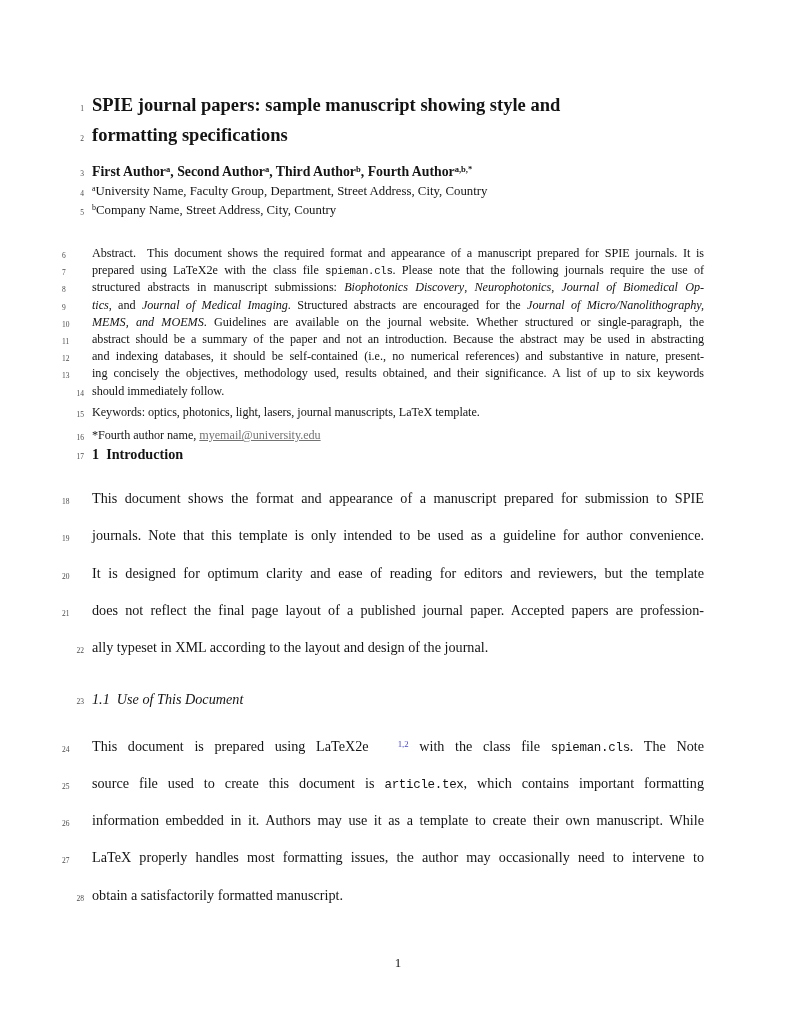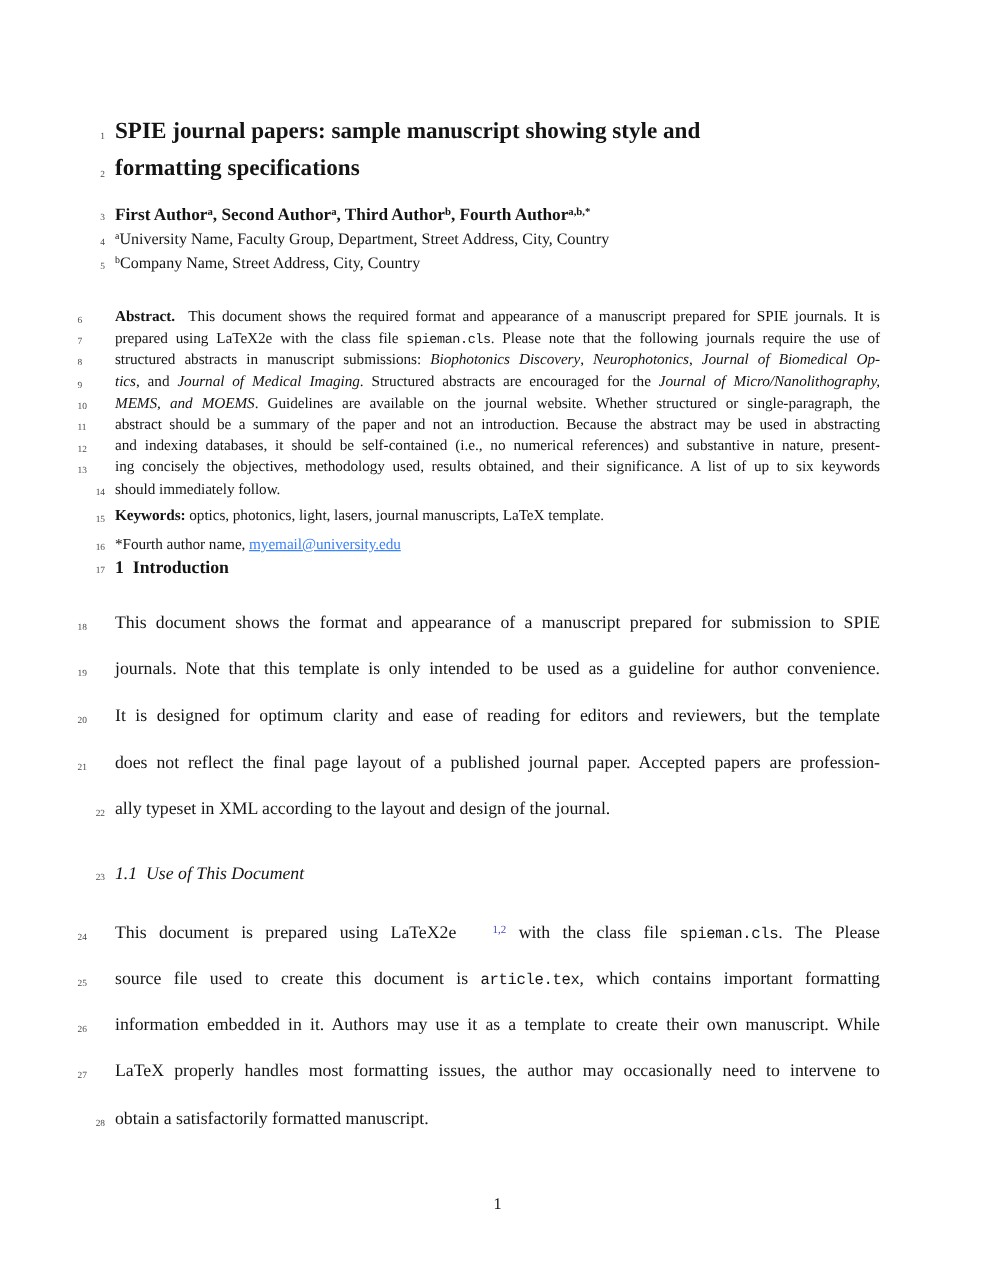--- a/index.html
+++ b/index.html
@@ -34,25 +34,25 @@
   
   .l-title + .l-authors{margin-top:12px;}
   .l-affil + .l-abs{margin-top:25px;}
   .l-abs + .l-kw{margin-top:4px;}
   .l-kw + .l-note{margin-top:6px;}
   .l-note + .l-sec{}
   .l-sec + .l-body{margin-top:16px;}
   .l-body + .l-subsec{margin-top:22px;}
   .l-subsec + .l-body{margin-top:19px;}
   
-  .b{font-weight:bold;}
+  .b{font-weight:normal;}
   .i{font-style:italic;}
   .m{font-family:"Liberation Mono", monospace;font-size:88%;letter-spacing:-0.3px;}
   .sup{font-size:62%;position:relative;top:-0.45em;letter-spacing:0;}
-  .lnk{color:#3b82f6;text-decoration:underline;cursor:pointer;}
+  .lnk{color:#737373;text-decoration:underline;cursor:pointer;}
   .cit{color:#4747c2;cursor:pointer;margin-left:29px;}
   .pageno{
     position:absolute;left:92px;top:955px;width:612px;
     text-align:center;font-size:13px;color:#141414;
   }
 </style>
 </head>
 <body>
 
 <div class="page">
@@ -73,20 +73,20 @@
       <div class="line l-abs"><span class="num">14</span><span class="content"><span>should immediately follow.</span></span></div>
       <div class="line l-kw"><span class="num">15</span><span class="content"><span class="b">Keywords:</span><span> optics, photonics, light, lasers, journal manuscripts, LaTeX template.</span></span></div>
       <div class="line l-note"><span class="num">16</span><span class="content"><span>*Fourth author name, </span><span class="lnk">myemail@university.edu</span></span></div>
       <div class="line l-sec"><span class="num">17</span><span class="content"><span>1&nbsp;&nbsp;Introduction</span></span></div>
       <div class="line l-body j"><span class="num">18</span><span class="content"><span>This document shows the format and appearance of a manuscript prepared for submission to SPIE</span></span></div>
       <div class="line l-body j"><span class="num">19</span><span class="content"><span>journals. Note that this template is only intended to be used as a guideline for author convenience.</span></span></div>
       <div class="line l-body j"><span class="num">20</span><span class="content"><span>It is designed for optimum clarity and ease of reading for editors and reviewers, but the template</span></span></div>
       <div class="line l-body j"><span class="num">21</span><span class="content"><span>does not reflect the final page layout of a published journal paper. Accepted papers are profession-</span></span></div>
       <div class="line l-body"><span class="num">22</span><span class="content"><span>ally typeset in XML according to the layout and design of the journal.</span></span></div>
       <div class="line l-subsec"><span class="num">23</span><span class="content"><span class="i">1.1&nbsp;&nbsp;Use of This Document</span></span></div>
-      <div class="line l-body j"><span class="num">24</span><span class="content"><span>This document is prepared using LaTeX2e</span><span class="sup cit">1,2</span><span> with the class file </span><span class="m">spieman.cls</span><span>. The Please</span></span></div>
+      <div class="line l-body j"><span class="num">24</span><span class="content"><span>This document is prepared using LaTeX2e</span><span class="sup cit">1,2</span><span> with the class file </span><span class="m">spieman.cls</span><span>. The Note</span></span></div>
       <div class="line l-body j"><span class="num">25</span><span class="content"><span>source file used to create this document is </span><span class="m">article.tex</span><span>, which contains important formatting</span></span></div>
       <div class="line l-body j"><span class="num">26</span><span class="content"><span>information embedded in it. Authors may use it as a template to create their own manuscript. While</span></span></div>
       <div class="line l-body j"><span class="num">27</span><span class="content"><span>LaTeX properly handles most formatting issues, the author may occasionally need to intervene to</span></span></div>
       <div class="line l-body"><span class="num">28</span><span class="content"><span>obtain a satisfactorily formatted manuscript.</span></span></div>
     </div>
   <div class="pageno">1</div>
 </div>
 
 </body></html>

